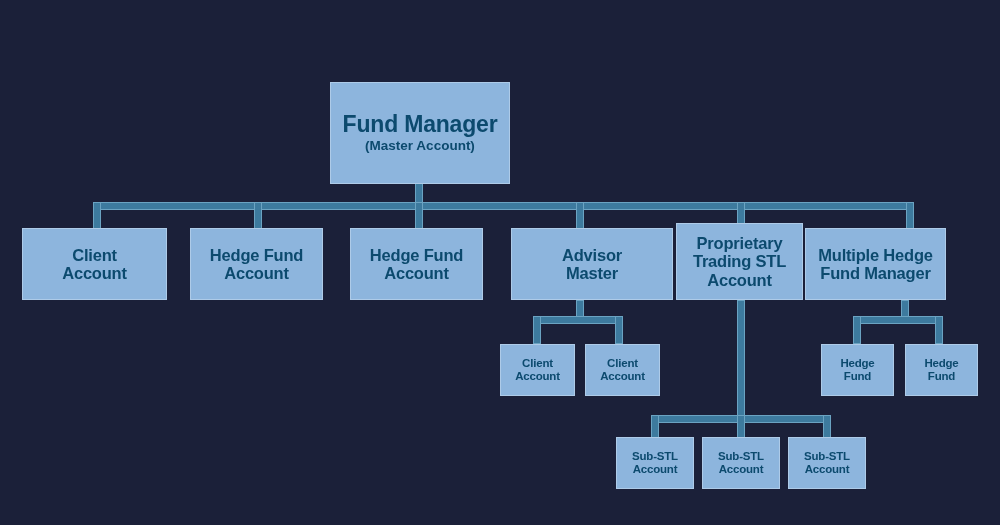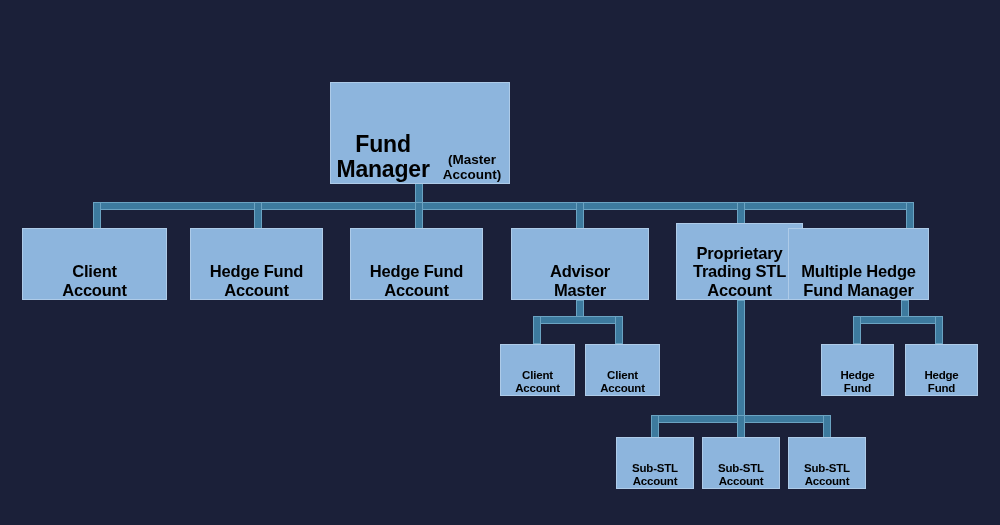--- a/index.html
+++ b/index.html
@@ -14,25 +14,25 @@
     background: #1b2039;
     overflow: hidden;
     font-family: "Liberation Sans", sans-serif;
   }
   .node {
     position: absolute;
     background: #8db5dd;
     border: 1px solid #aecbe8;
     box-sizing: border-box;
     display: flex;
-    flex-direction: row;
-    align-items: flex-end;
+    flex-direction: column;
+    align-items: center;
     justify-content: center;
     text-align: center;
-    color: #000000;
+    color: #0c4a6e;
     z-index: 5;
   }
   .node .title {
     font-weight: bold;
     line-height: 1.12;
     letter-spacing: -0.2px;
     white-space: pre-line;
   }
   .node .sub {
     font-weight: bold;
@@ -99,32 +99,32 @@
   <div class="node lvl2" style="left:190px; top:228px; width:133px; height:72px;">
     <div class="title">Hedge Fund
 Account</div>
   </div>
 
   <div class="node lvl2" style="left:350px; top:228px; width:133px; height:72px;">
     <div class="title">Hedge Fund
 Account</div>
   </div>
 
-  <div class="node lvl2" style="left:511px; top:228px; width:138px; height:72px;">
+  <div class="node lvl2" style="left:511px; top:228px; width:162px; height:72px;">
     <div class="title">Advisor
 Master</div>
   </div>
 
   <div class="node lvl2" style="left:676px; top:223px; width:127px; height:77px;">
     <div class="title">Proprietary
 Trading STL
 Account</div>
   </div>
 
-  <div class="node lvl2" style="left:788px; top:228px; width:141px; height:72px;">
+  <div class="node lvl2" style="left:805px; top:228px; width:141px; height:72px;">
     <div class="title">Multiple Hedge
 Fund Manager</div>
   </div>
 
   <div class="node lvl3" style="left:500px; top:344px; width:75px; height:52px;">
     <div class="title">Client
 Account</div>
   </div>
 
   <div class="node lvl3" style="left:585px; top:344px; width:75px; height:52px;">

